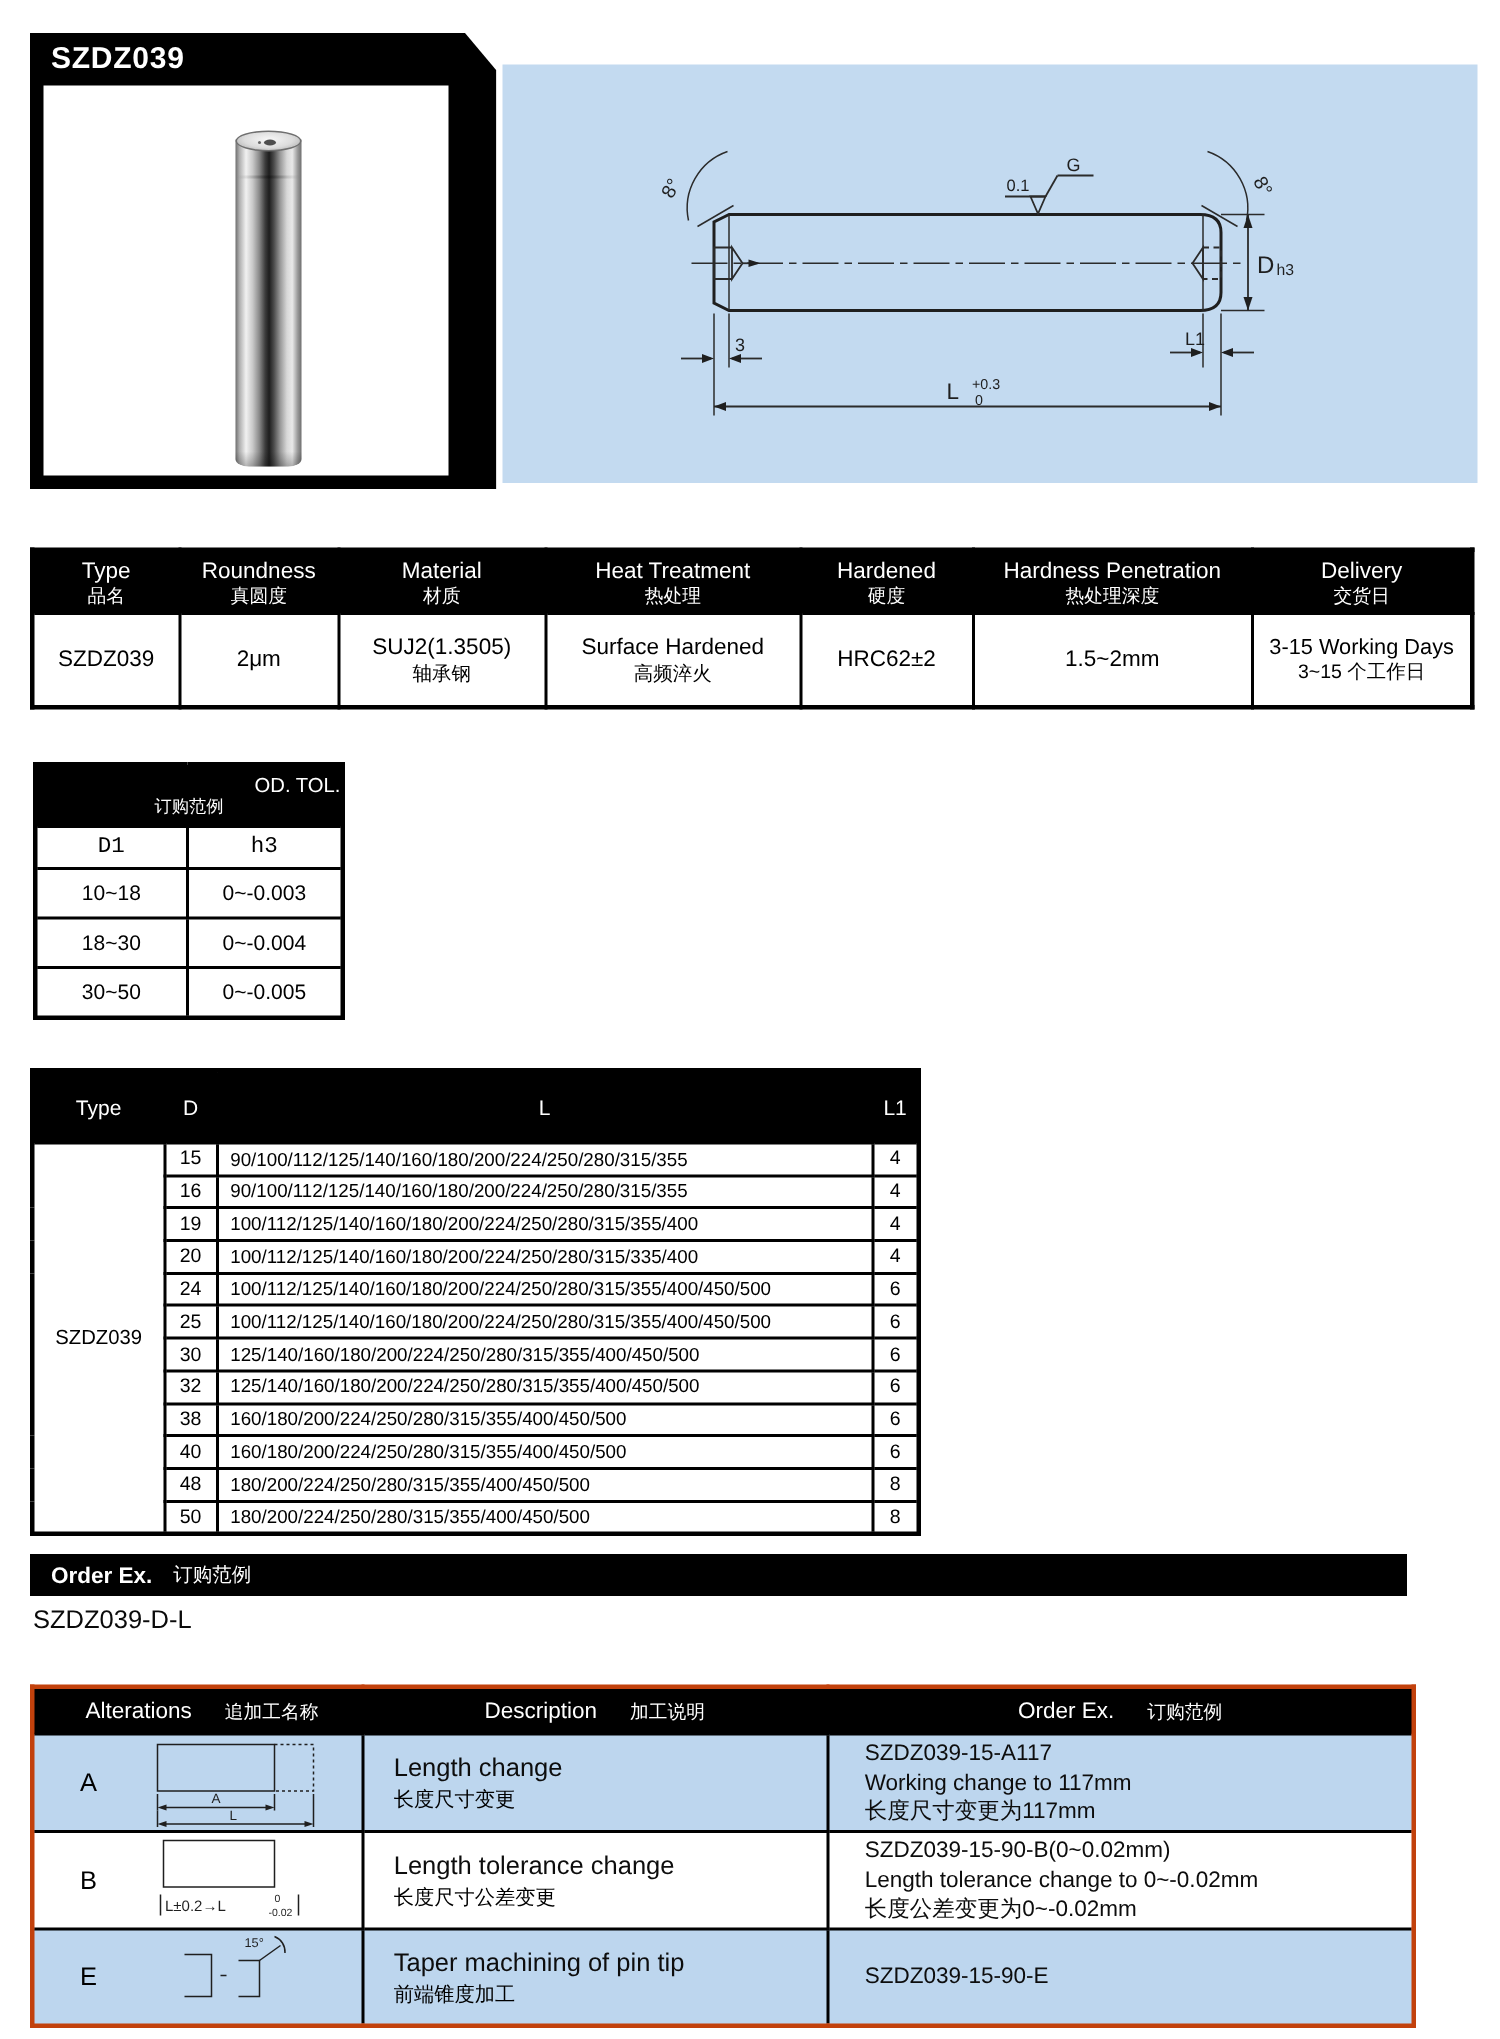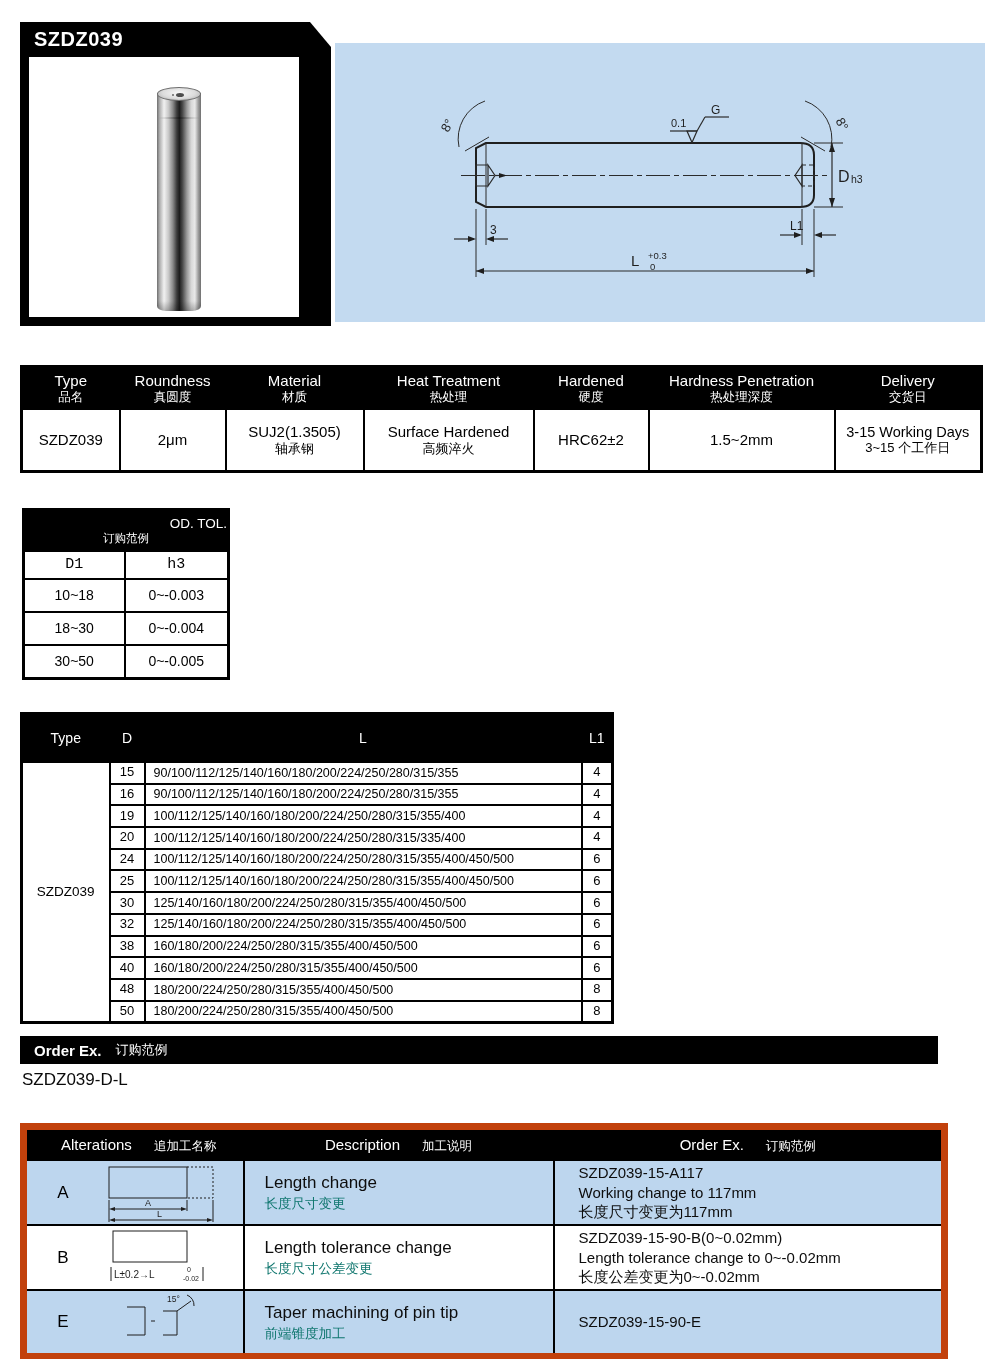--- a/index.html
+++ b/index.html
@@ -65,36 +65,36 @@
   .dim-table td.typecell{font-size:13.5px;}
 
   
   .order-bar{position:absolute;left:20px;top:1036px;width:918px;height:28px;background:#000;color:#fff;
     display:flex;align-items:center;padding-left:14px;box-sizing:border-box;}
   .order-bar .en{font-size:15px;font-weight:bold;}
   .order-bar .zh{font-size:13px;margin-left:14px;}
   .order-code{position:absolute;left:22px;top:1070px;font-size:17px;color:#0a0a0a;}
 
   
-  .alt-table{position:absolute;left:20px;top:1123px;width:921px;border:7px solid #c2410c;}
+  .alt-table{position:absolute;left:20px;top:1123px;width:921px;border:3px solid #c2410c;}
   .alt-table td{vertical-align:middle;}
   .alt-table .hrow td{height:29px;background:#000;color:#fff;border-color:#000;}
   .alt-table .hrow .pair{display:flex;align-items:baseline;justify-content:center;gap:22px;}
   .alt-table .hrow .pair.left{justify-content:flex-start;padding-left:34px;}
   .alt-table .hrow .en{font-size:15px;}
   .alt-table .hrow .zh{font-size:12.5px;}
   .alt-table .rowA td{height:63px;}
   .alt-table .rowB td{height:63px;}
   .alt-table .rowE td{height:62px;}
   .alt-table .blue{background:#bdd6ee;}
   .alt-cell1{display:flex;align-items:center;}
   .alt-code{flex:0 0 72px;text-align:center;font-size:17px;}
   .alt-desc{padding-left:20px;}
   .alt-desc .en{font-size:17px;color:#0d0d0d;}
-  .alt-desc .zh{font-size:13.5px;color:#0f766e;margin-top:3px;}
+  .alt-desc .zh{font-size:13.5px;color:#000000;margin-top:3px;}
   .alt-order{padding-left:24px;font-size:15px;color:#0d0d0d;}
   .alt-order div{line-height:1.3;}
   .icon-svg text{font-family:"Liberation Sans",sans-serif;fill:#1f1f1f;}
   .iline{stroke:#1f1f1f;stroke-width:1;fill:none;}
   .idot{stroke:#1f1f1f;stroke-width:1;fill:none;stroke-dasharray:2 2;}
 </style>
 </head>
 <body>
 
 <div class="page">

